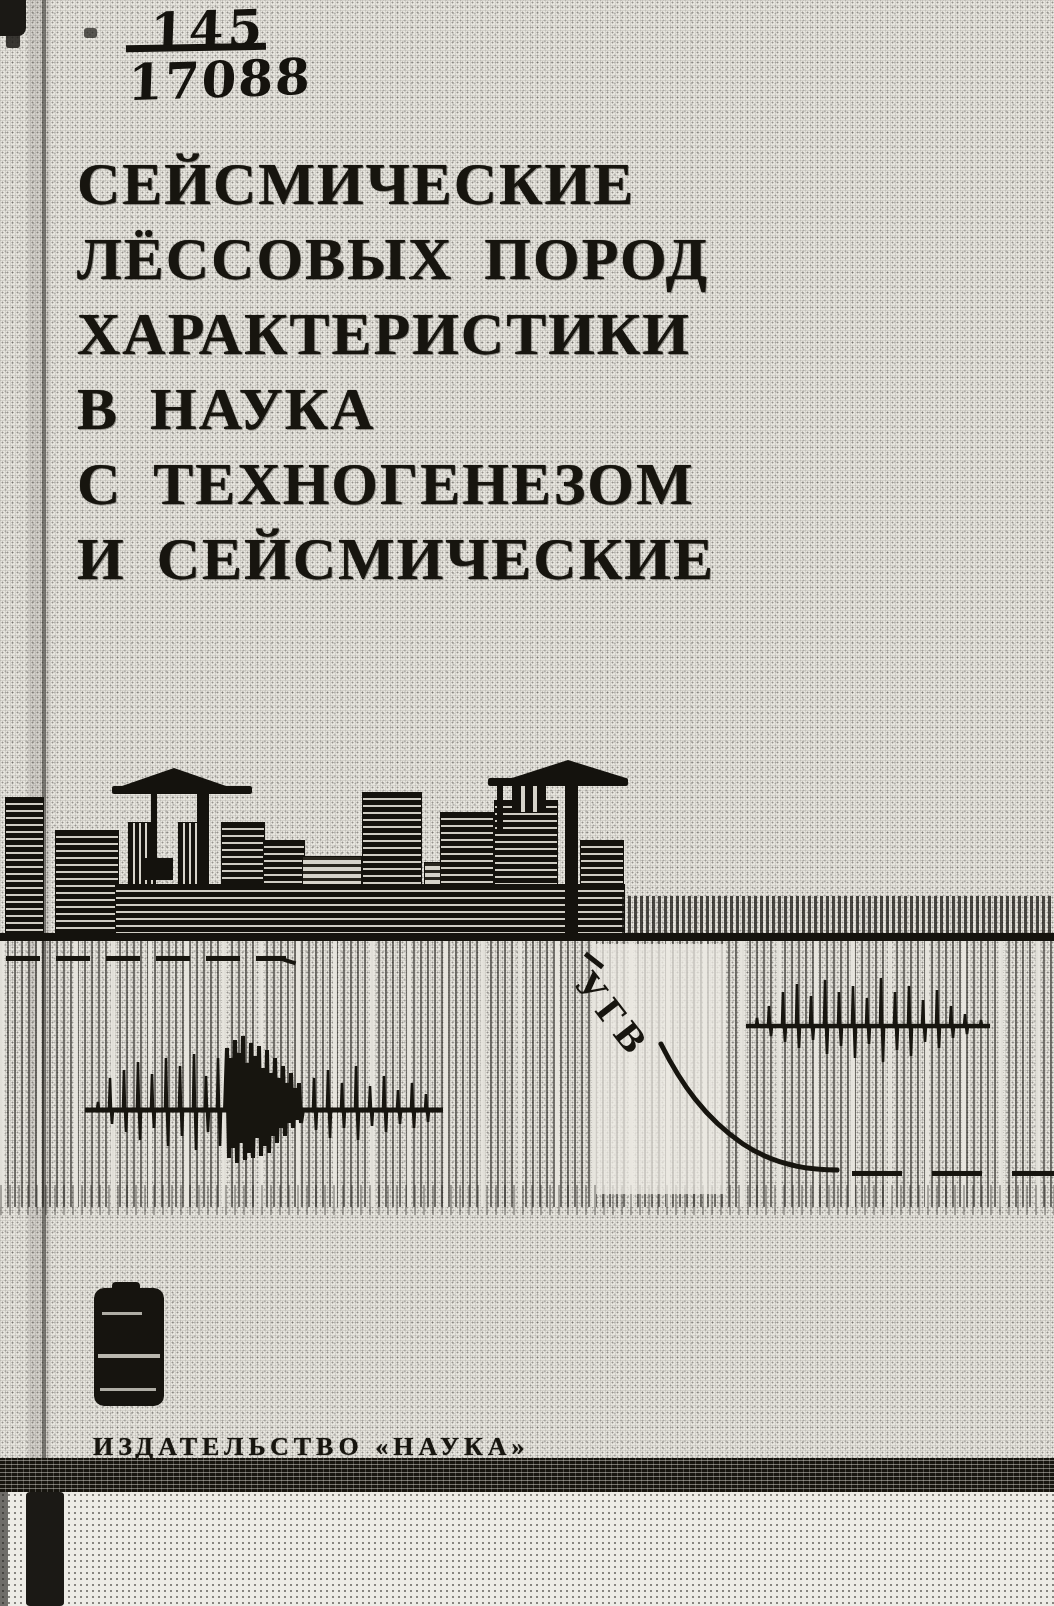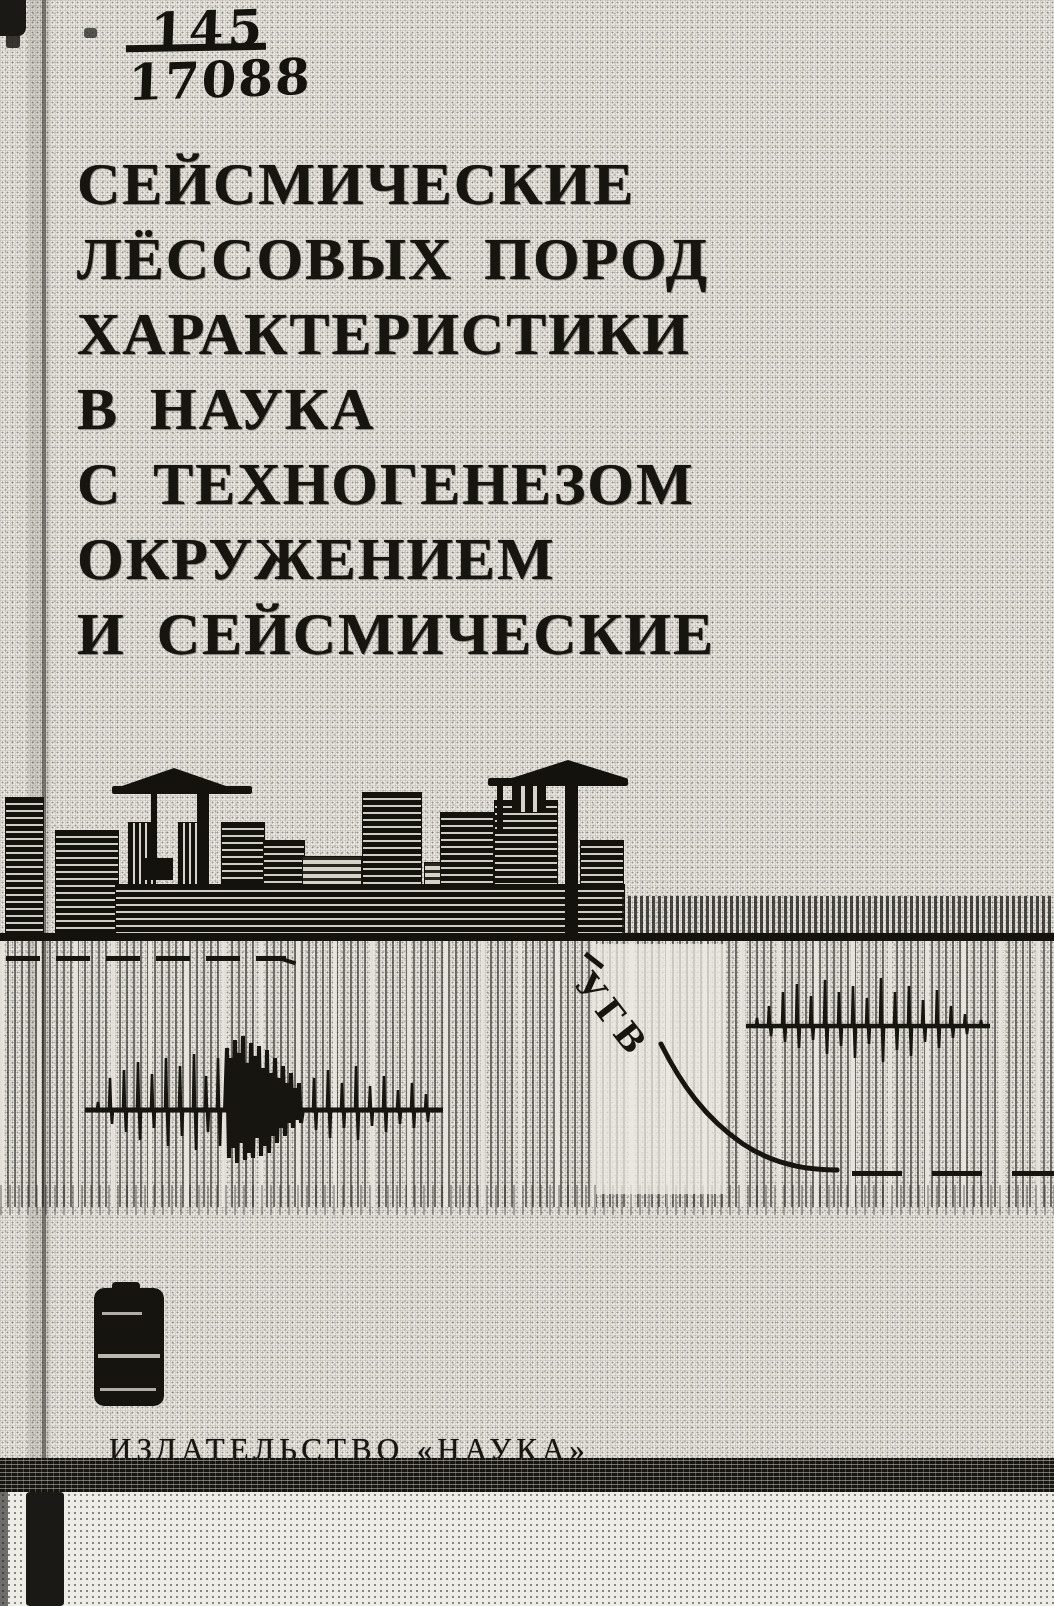--- a/index.html
+++ b/index.html
@@ -70,21 +70,21 @@
     letter-spacing:6px;transform:rotate(52deg);transform-origin:left top;}
   .gw-dash-right{left:852px;top:1171px;width:202px;height:5px;
     background:repeating-linear-gradient(90deg,#17150f 0 50px,transparent 50px 80px);}
   
   .logo{left:94px;top:1288px;width:70px;height:118px;background:#16140f;border-radius:10px;}
   .logo .bump{position:absolute;left:18px;top:-6px;width:28px;height:8px;background:#16140f;border-radius:4px 4px 0 0;}
   .logo .streak1{position:absolute;left:8px;top:24px;width:40px;height:3px;background:rgba(214,211,202,.8);}
   .logo .streak2{position:absolute;left:4px;top:66px;width:62px;height:4px;background:rgba(214,211,202,.85);}
   .logo .streak3{position:absolute;left:6px;top:100px;width:56px;height:3px;background:rgba(214,211,202,.8);}
   
-  .publisher{left:109px;top:1432px;font-weight:400;font-size:31px;letter-spacing:5px;white-space:nowrap;
+  .publisher{left:93px;top:1432px;font-weight:700;font-size:26px;letter-spacing:5px;white-space:nowrap;
     text-shadow:0 0 1px rgba(23,21,15,.8);}
   
   .bottom-band{left:0;top:1458px;width:1054px;height:34px;background:#17150f;
     background-image:repeating-linear-gradient(0deg, transparent 0 3px, rgba(231,229,222,.45) 3px 4px),
       repeating-linear-gradient(90deg, transparent 0 5px, rgba(231,229,222,.25) 5px 6px);}
   .bottom-strip{left:0;top:1492px;width:1054px;height:114px;background-color:#edece6;
     background-image:radial-gradient(rgba(28,26,22,0.5) 0.7px, transparent 1px);background-size:6px 6px;}
   .bottom-blob{left:26px;top:1492px;width:38px;height:114px;background:#1b1915;border-radius:4px;}
   .bottom-edge-smudge{left:0;top:1492px;width:8px;height:114px;background:rgba(27,25,21,.6);}
   svg{display:block;}
@@ -103,21 +103,20 @@
   <div class="abs callnum callnum-top">145</div>
   <div class="abs callnum-line"></div>
   <div class="abs callnum callnum-bottom">17088</div>
 
   <div class="abs title">
     <span class="title-line">СЕЙСМИЧЕСКИЕ</span>
     <span class="title-line">ЛЁССОВЫХ ПОРОД</span>
     <span class="title-line">ХАРАКТЕРИСТИКИ</span>
     <span class="title-line">В НАУКА</span>
     <span class="title-line">С ТЕХНОГЕНЕЗОМ</span>
-    <span class="title-line">ОКРУЖЕНИЕМ</span>
     <span class="title-line">И СЕЙСМИЧЕСКИЕ</span>
   </div>
 
   <div>
     <div class="bld" style="left:5px;top:797px;width:37px;height:139px;"></div>
     <div class="bld" style="left:55px;top:830px;width:62px;height:106px;"></div>
     <div class="bld vstripe" style="left:128px;top:822px;width:26px;height:114px;"></div>
     <div class="bld vstripe" style="left:178px;top:822px;width:20px;height:114px;"></div>
     <div class="bld" style="left:221px;top:822px;width:42px;height:114px;"></div>
     <div class="bld" style="left:263px;top:840px;width:40px;height:96px;"></div>

